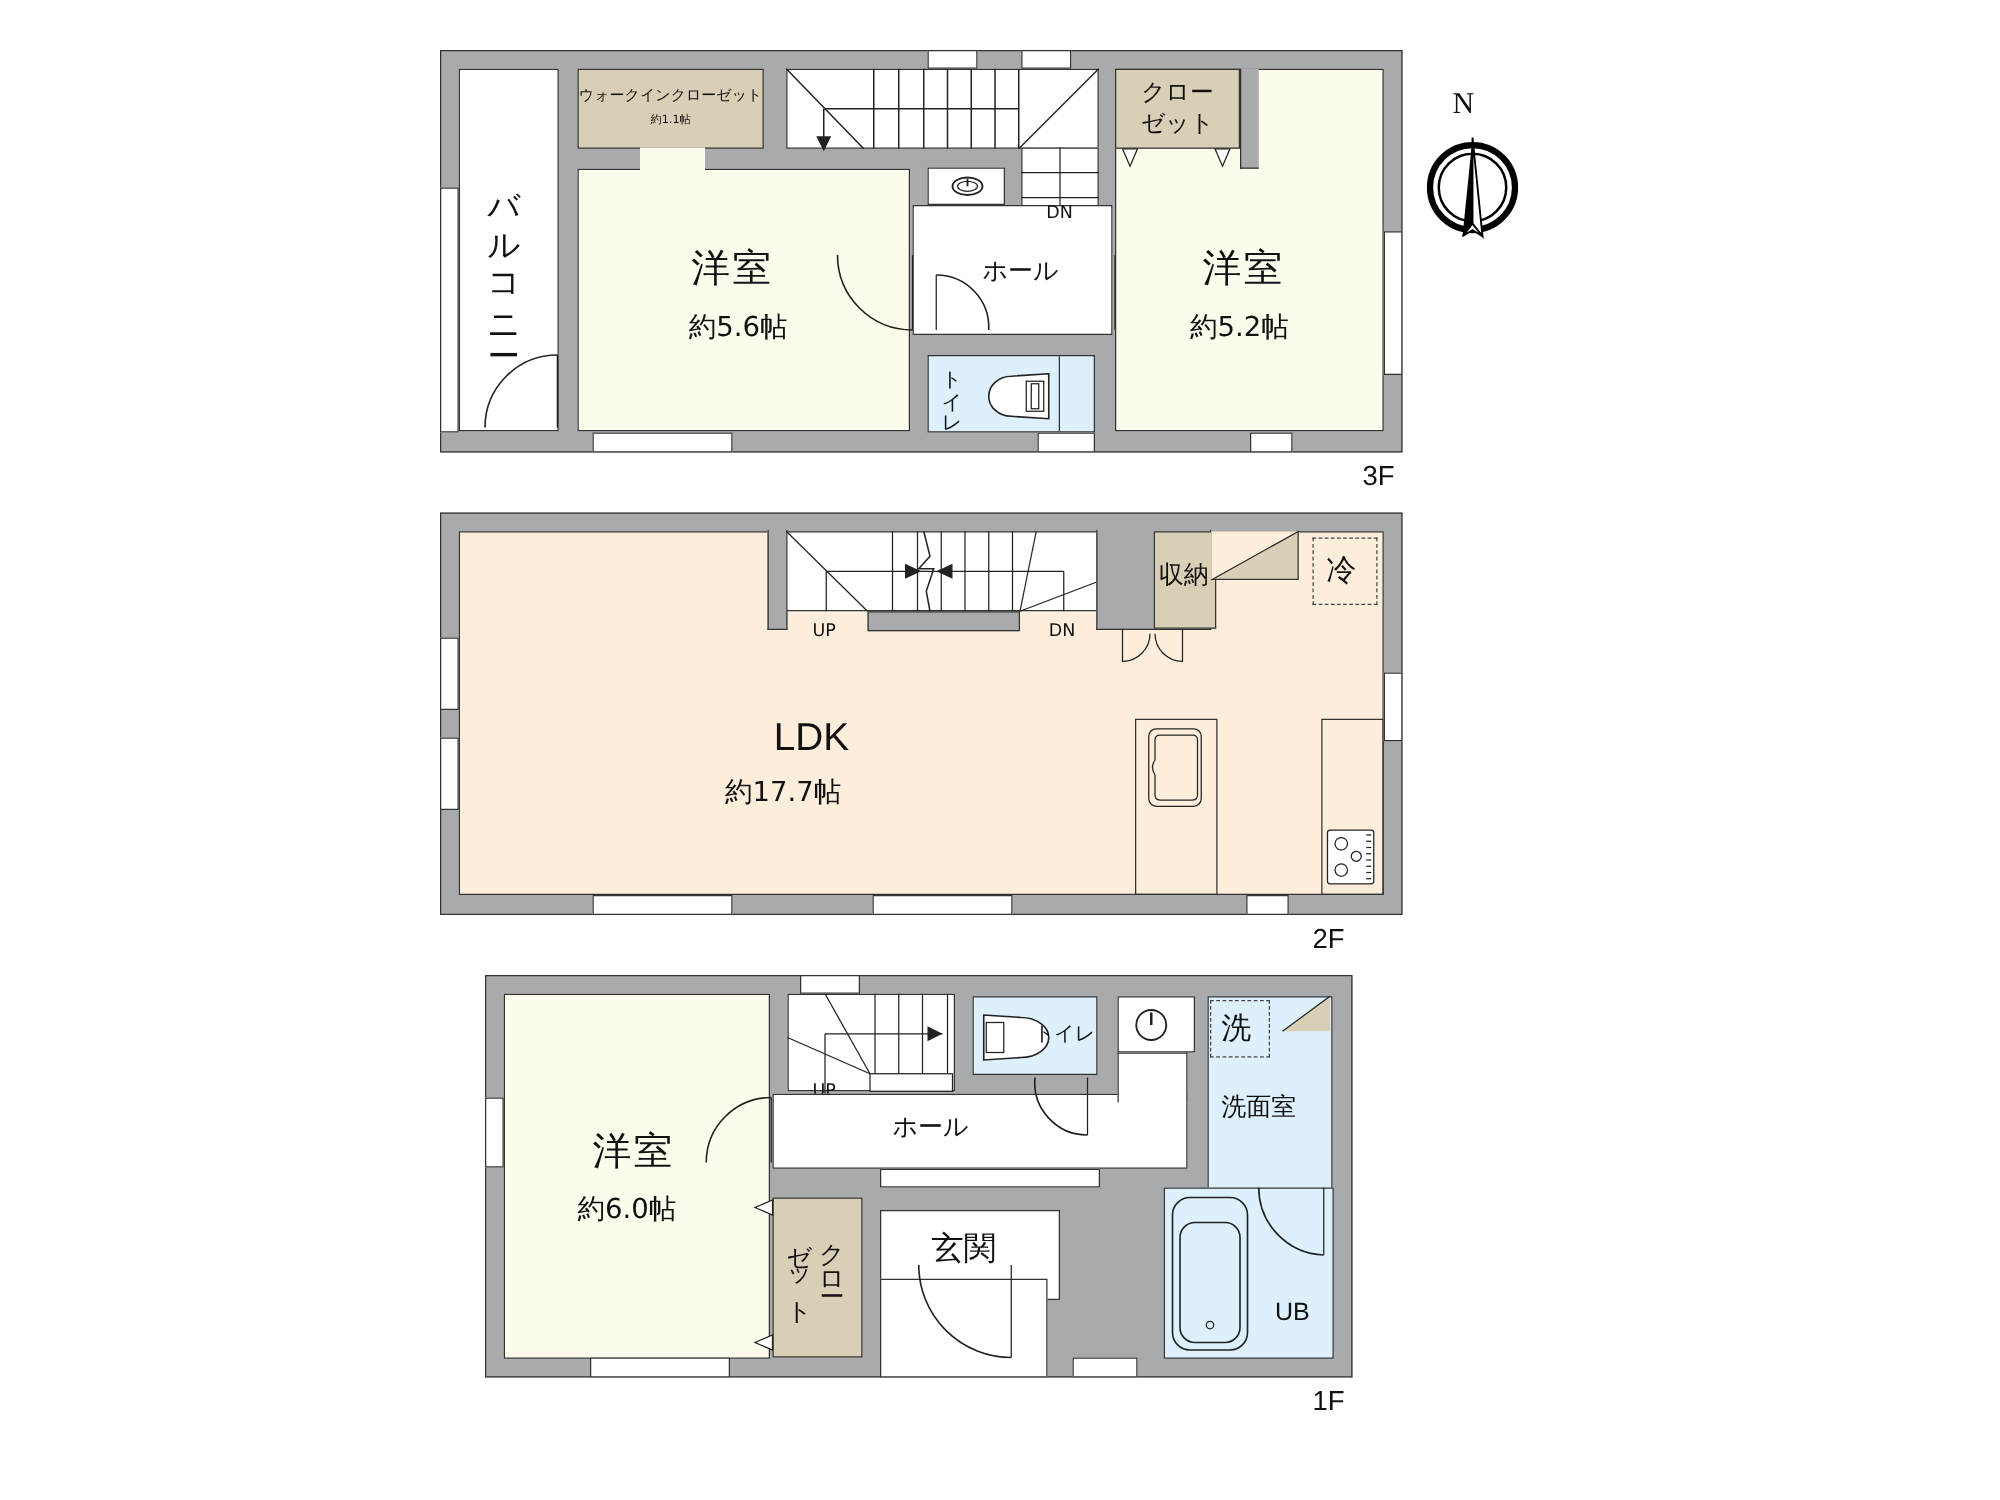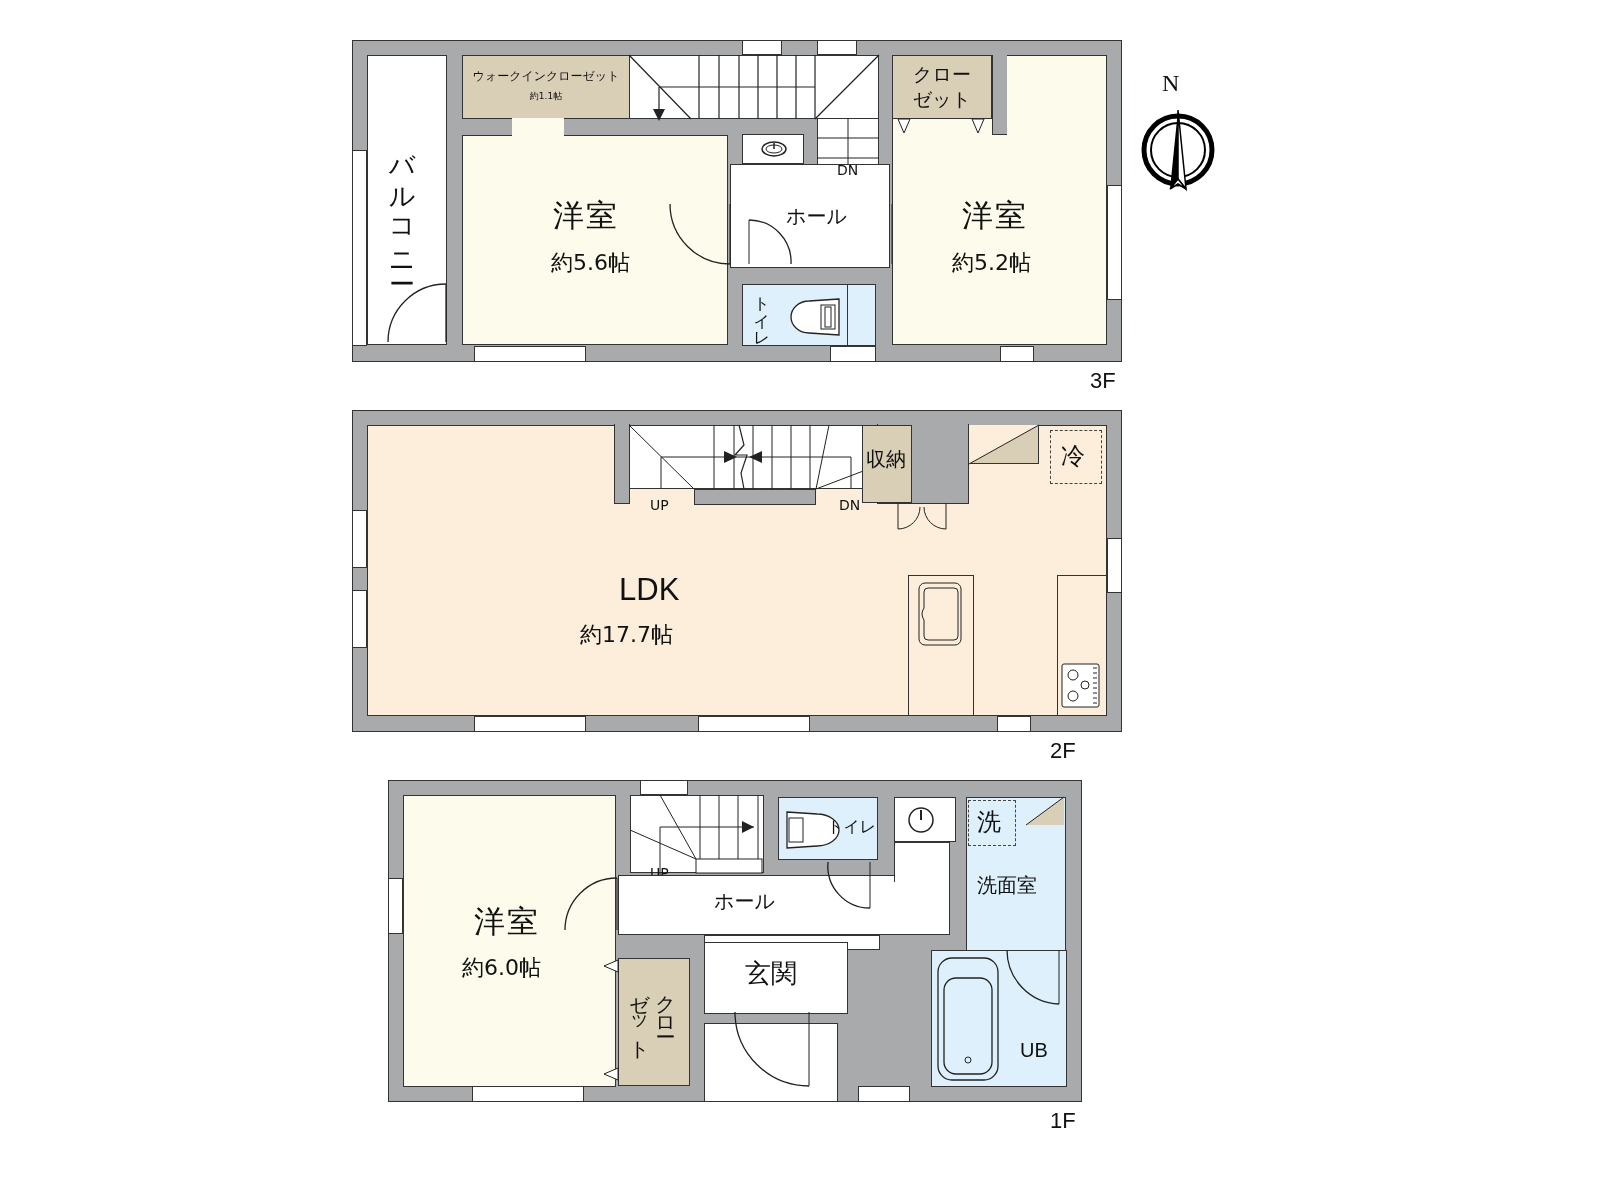--- a/index.html
+++ b/index.html
@@ -42,21 +42,21 @@
   <div class="abs wall" style="left:0;top:0;width:770px;height:322px;"></div>
 
   <div class="room white" style="left:15px;top:15px;width:80px;height:290px;">
     <div class="lbl big vert" style="left:20px;top:80px;font-size:26px;letter-spacing:4px;">バルコニー</div>
   </div>
   <svg width="70" height="70" style="left:32px;top:240px;">
     <path d="M62 4 A58 58 0 0 0 4 62" fill="none" stroke="#222" stroke-width="1.3"></path>
     <line x1="62" y1="4" x2="62" y2="62" stroke="#222" stroke-width="1.3"></line>
   </svg>
 
-  <div class="room tan" style="left:110px;top:15px;width:168px;height:64px;">
+  <div class="room tan" style="left:110px;top:15px;width:149px;height:64px;">
     <div class="lbl xs" style="left:0;right:0;top:14px;font-size:12px;">ウォークインクローゼット</div>
     <div class="lbl xxs" style="left:0;right:0;top:36px;">約1.1帖</div>
   </div>
 
   <div class="room beige" style="left:110px;top:95px;width:266px;height:210px;">
     <div class="lbl big" style="left:90px;top:62px;">洋室</div>
     <div class="lbl mid" style="left:88px;top:115px;">約5.6帖</div>
   </div>
   <div class="abs beige" style="left:160px;top:78px;width:52px;height:18px;"></div>
 
@@ -173,21 +173,21 @@
     <line x1="200" y1="0" x2="187" y2="64" stroke="#222"></line>
     <line x1="250" y1="40" x2="187" y2="64" stroke="#222"></line>
     <polyline points="110,0 115,20 106,30 118,30 112,48 115,64" fill="none" stroke="#222" stroke-width="1.2"></polyline>
     <polygon points="95,26 108,32 95,38" fill="#222"></polygon>
     <polygon points="133,26 120,32 133,38" fill="#222"></polygon>
   </svg>
   <div class="lbl xs" style="left:298px;top:88px;font-size:14px;">UP</div>
   <div class="lbl xs" style="left:487px;top:88px;font-size:14px;">DN</div>
 
   <div class="abs wall" style="left:525px;top:14px;width:92px;height:80px;border-top:none;"></div>
-  <div class="room tan" style="left:510px;top:15px;width:50px;height:78px;">
+  <div class="room tan" style="left:571px;top:15px;width:50px;height:78px;">
     <div class="lbl mid" style="left:3px;top:22px;font-size:20px;">収納</div>
   </div>
   <svg width="64" height="40" style="left:540px;top:93px;">
     <path d="M6 0 L6 26 A22 22 0 0 0 28 4" fill="none" stroke="#222"></path>
     <path d="M54 0 L54 26 A22 22 0 0 1 32 4" fill="none" stroke="#222"></path>
   </svg>
 
   <div class="room tan" style="left:617px;top:15px;width:70px;height:39px;"></div>
   <svg width="70" height="40" style="left:617px;top:15px;">
     <polygon points="0,39 70,0 70,0 0,0" fill="#fdeedb"></polygon>
@@ -287,21 +287,21 @@
   <div class="room white" style="left:230px;top:95px;width:332px;height:60px;">
     <div class="lbl mid" style="left:95px;top:14px;font-size:20px;">ホール</div>
   </div>
   <div class="room white" style="left:506px;top:62px;width:56px;height:40px;border-bottom:none;"></div>
   <svg width="50" height="60" style="left:438px;top:82px;">
     <path d="M2 0 A42 42 0 0 0 44 46" fill="none" stroke="#222" stroke-width="1.3"></path>
     <line x1="44" y1="0" x2="44" y2="46" stroke="#222"></line>
   </svg>
 
   <div class="room white" style="left:316px;top:155px;width:176px;height:15px;"></div>
-  <div class="room white" style="left:316px;top:162px;width:144px;height:72px;">
+  <div class="room white" style="left:316px;top:188px;width:144px;height:72px;">
     <div class="lbl mid" style="left:40px;top:16px;font-size:26px;">玄関</div>
   </div>
   <div class="room white" style="left:316px;top:243px;width:134px;height:79px;"></div>
   <svg width="80" height="90" style="left:345px;top:230px;">
     <path d="M2 2 A74 74 0 0 0 76 76" fill="none" stroke="#222" stroke-width="1.3"></path>
     <line x1="76" y1="2" x2="76" y2="76" stroke="#222"></line>
   </svg>
 
 
   <div class="room blue" style="left:578px;top:17px;width:100px;height:156px;">

